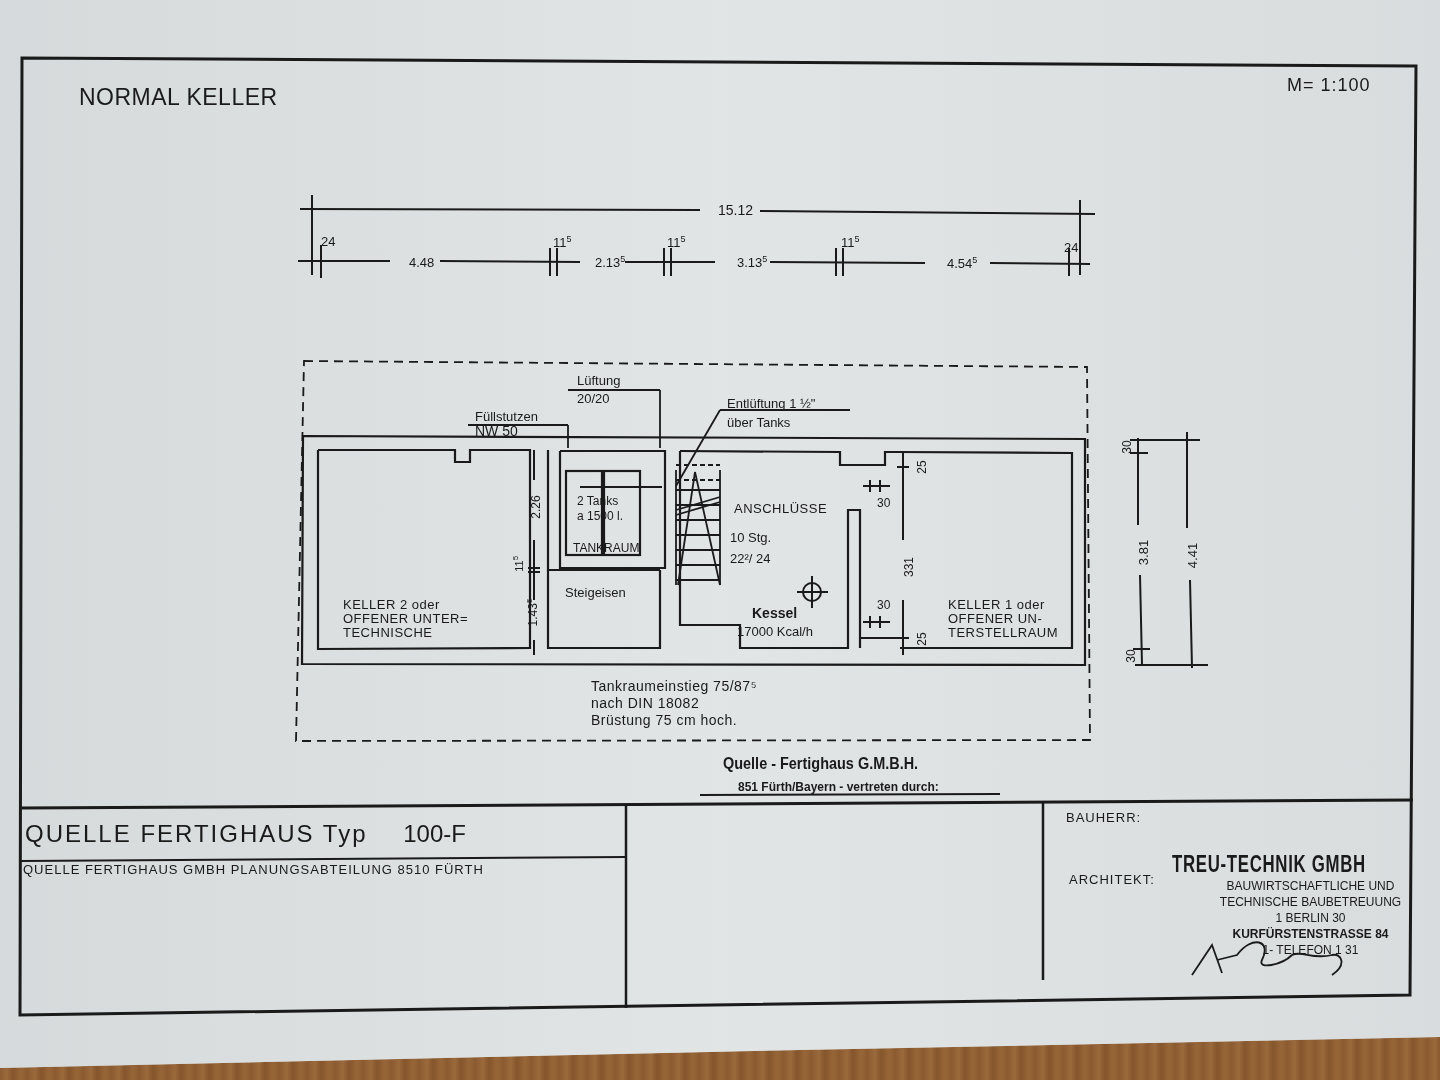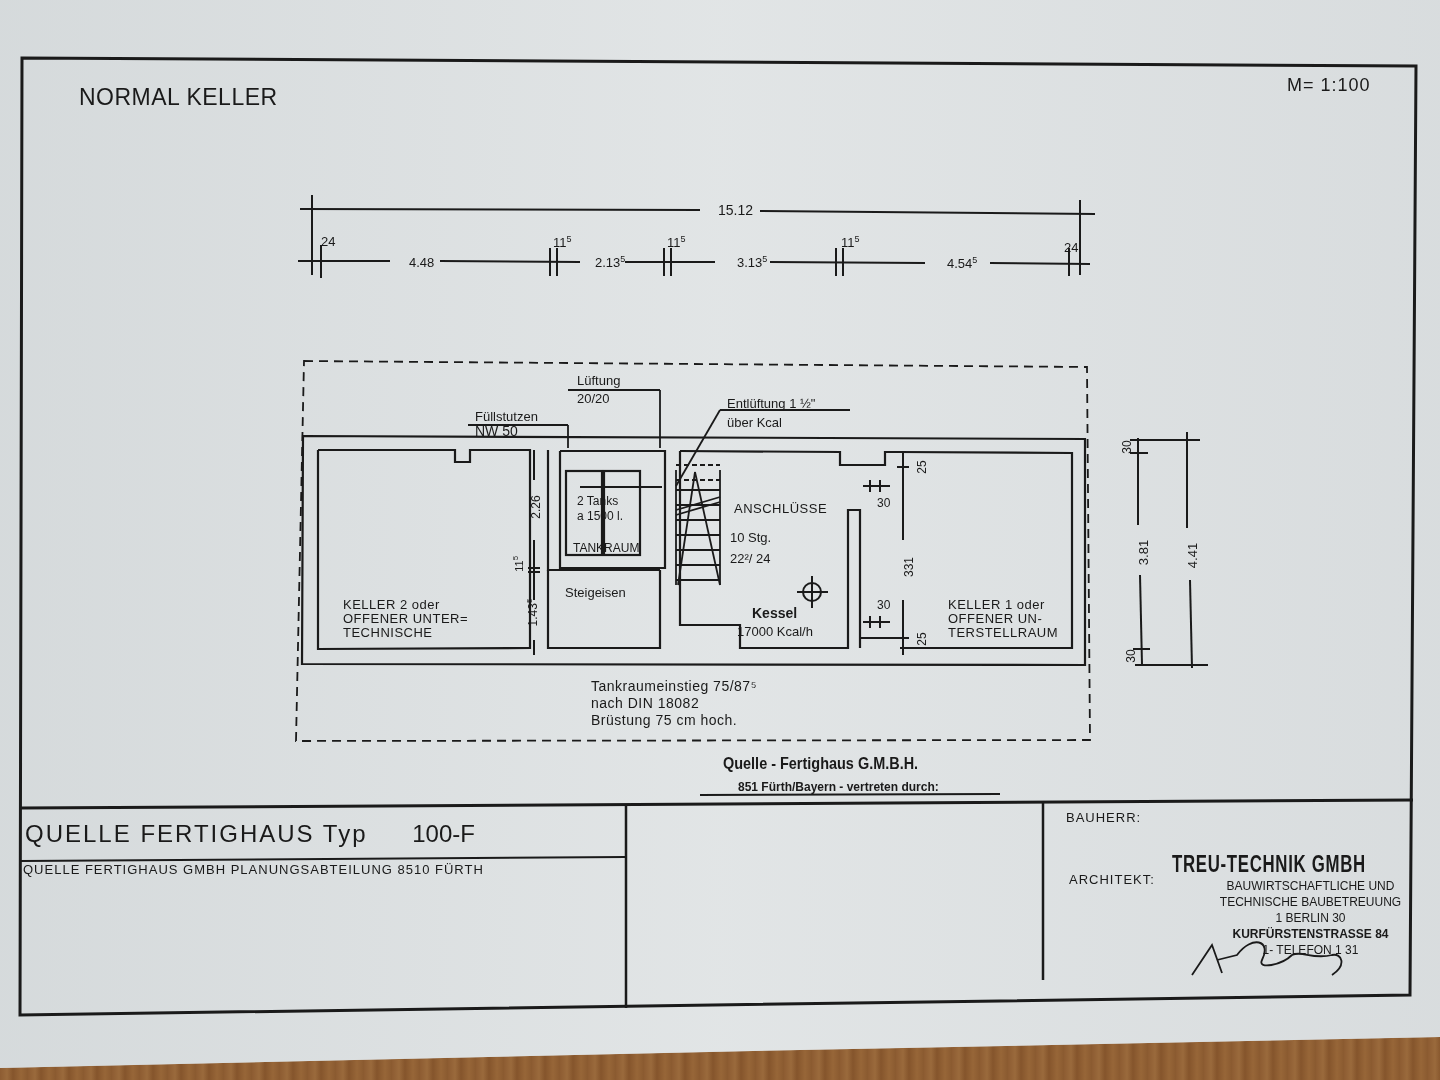--- a/index.html
+++ b/index.html
@@ -167,21 +167,21 @@
   <div class="lbl" style="left:1113px;top:440px;font-size:12px;transform:rotate(-90deg);">30</div>
   <div class="lbl" style="left:1124px;top:545px;font-size:13px;transform:rotate(-90deg);">3.81</div>
   <div class="lbl" style="left:1173px;top:548px;font-size:13px;transform:rotate(-90deg);">4.41</div>
   <div class="lbl" style="left:1117px;top:649px;font-size:12px;transform:rotate(-90deg);">30</div>
 
   <div class="lbl" style="left:570px;top:373px;font-size:13px;">Lüftung</div>
   <div class="lbl" style="left:570px;top:391px;font-size:13px;">20/20</div>
   <div class="lbl" style="left:468px;top:409px;font-size:13px;">Füllstutzen</div>
   <div class="lbl" style="left:468px;top:423px;font-size:14px;">NW 50</div>
   <div class="lbl" style="left:720px;top:396px;font-size:13px;">Entlüftung 1 ½"</div>
-  <div class="lbl" style="left:720px;top:415px;font-size:13px;">über Kcal</div>
+  <div class="lbl" style="left:720px;top:415px;font-size:13px;">über Tanks</div>
 
   <div class="lbl" style="left:570px;top:494px;font-size:12px;">2 Tanks</div>
   <div class="lbl" style="left:570px;top:509px;font-size:12px;">a 1500 l.</div>
   <div class="lbl" style="left:566px;top:541px;font-size:12px;">TANKRAUM</div>
 
   <div class="lbl" style="left:517px;top:500px;font-size:12px;transform:rotate(-90deg);">2.26</div>
   <div class="lbl" style="left:503px;top:557px;font-size:11px;transform:rotate(-90deg);"><span>11</span><sup style="font-size:8px;">5</sup></div>
   <div class="lbl" style="left:512px;top:605px;font-size:12px;transform:rotate(-90deg);"><span>1.43</span><sup style="font-size:8px;">5</sup></div>
 
   <div class="lbl" style="left:558px;top:585px;font-size:13px;">Steigeisen</div>
@@ -212,21 +212,21 @@
     <div>Tankraumeinstieg  75/87⁵</div>
     <div>nach  DIN  18082</div>
     <div>Brüstung  75 cm   hoch.</div>
   </div>
 
   <div class="lbl" style="left:716px;top:754px;font-size:17px;font-weight:bold;transform:scaleX(0.85);transform-origin:left;">Quelle - Fertighaus G.M.B.H.</div>
   <div class="lbl" style="left:731px;top:780px;font-size:12px;font-weight:bold;">851 Fürth/Bayern  -  vertreten durch:</div>
 
   <div class="lbl" style="left:18px;top:820px;font-size:24px;letter-spacing:2px;">
     <span>QUELLE FERTIGHAUS Typ</span>
-    <span style="margin-left:36px;letter-spacing:0;">100-F</span>
+    <span style="margin-left:27px;letter-spacing:0;">100-F</span>
   </div>
   <div class="lbl" style="left:16px;top:862px;font-size:13px;letter-spacing:1px;">QUELLE FERTIGHAUS GMBH   PLANUNGSABTEILUNG  8510 FÜRTH</div>
 
 
   <div class="lbl" style="left:1059px;top:810px;font-size:13px;letter-spacing:1px;">BAUHERR:</div>
   <div class="lbl" style="left:1062px;top:872px;font-size:13px;letter-spacing:1px;">ARCHITEKT:</div>
   <div class="lbl" style="left:1165px;top:850px;font-size:12px;line-height:16px;text-align:center;">
     <div style="font-size:24px;font-weight:bold;line-height:28px;transform:scaleX(0.7);transform-origin:left;letter-spacing:1px;">TREU-TECHNIK GMBH</div>
     <div>BAUWIRTSCHAFTLICHE UND</div>
     <div>TECHNISCHE BAUBETREUUNG</div>

